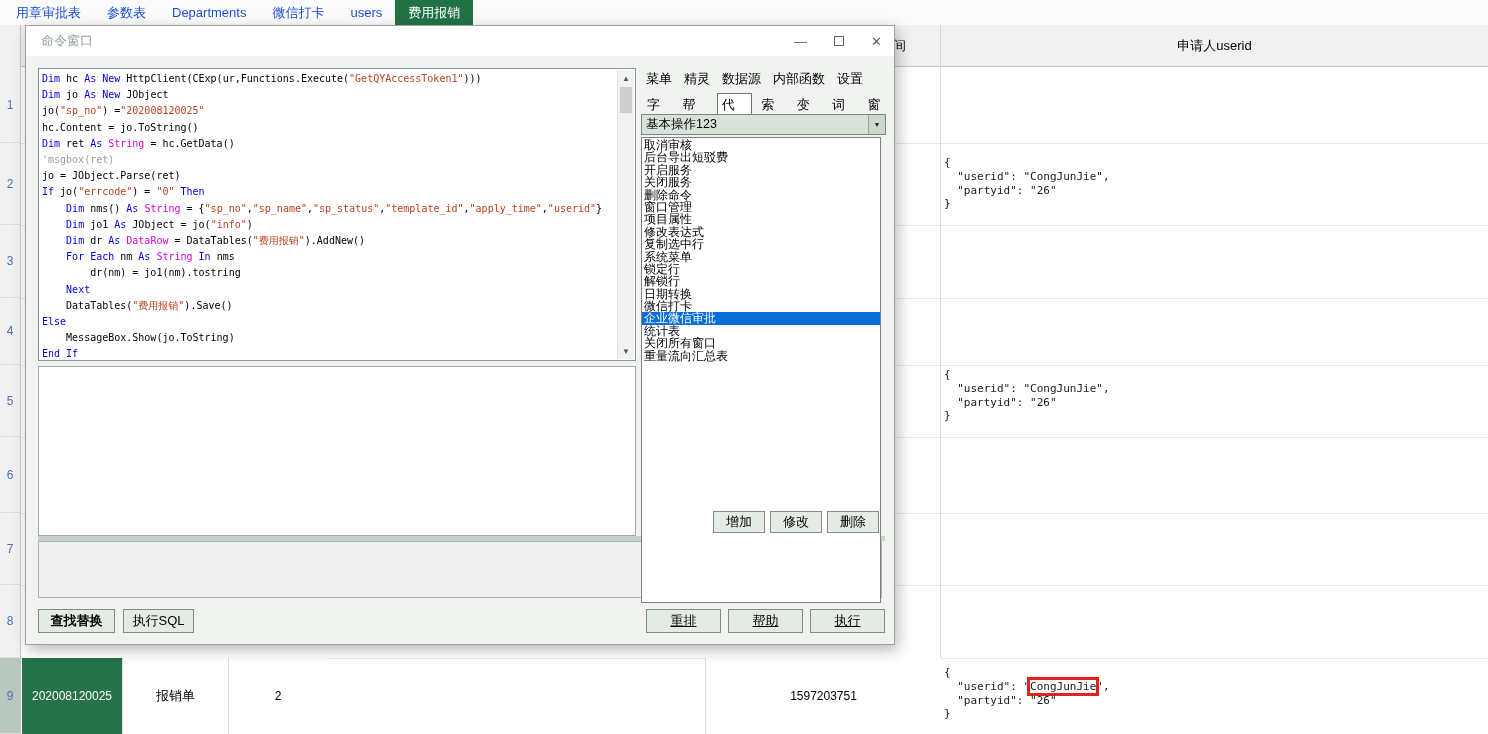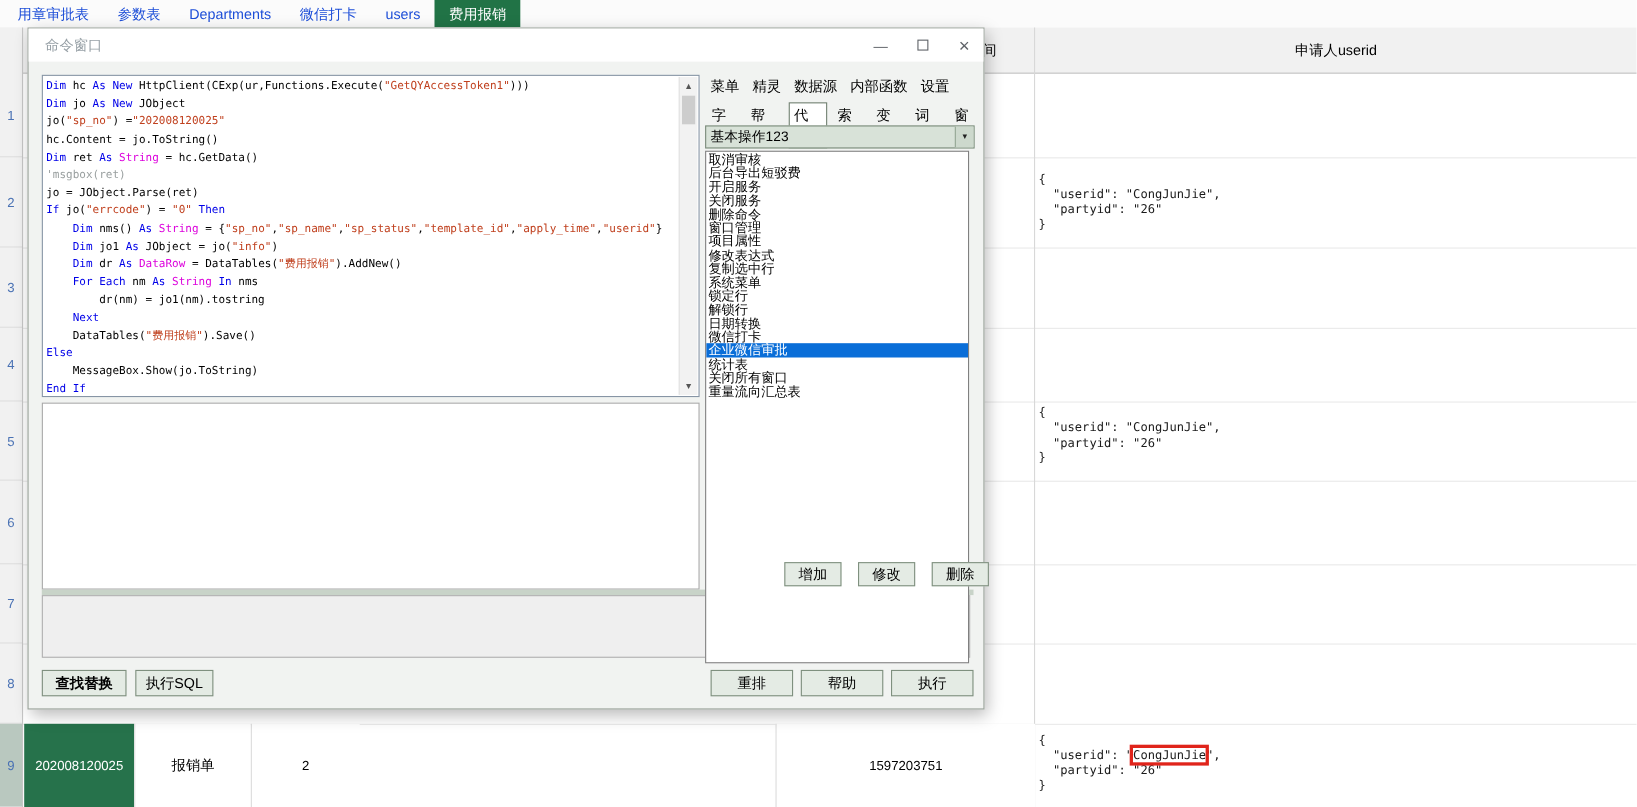--- a/index.html
+++ b/index.html
@@ -65,24 +65,24 @@
 
   #dropdown{position:absolute;left:615px;top:88px;width:245px;height:21px;background:#d8e2d8;border:1px solid #7b8b7b;display:flex;}
   #dd-text{flex:1;font-size:12.5px;line-height:19px;padding-left:4px;color:#000;}
   #dd-btn{width:17px;border-left:1px solid #95a795;background:#cdd9cd;display:flex;align-items:center;justify-content:center;font-size:7px;color:#222;}
 
   #listbox{position:absolute;left:615px;top:111px;width:240px;height:466px;background:#fff;border:1px solid #808080;overflow:hidden;padding-top:1px;}
   .li{height:12.4px;line-height:12.4px;font-size:12px;padding-left:2px;white-space:nowrap;color:#000;}
   .li.sel{background:var(--sel_blue);color:#fff;}
 
   .btn{height:22px;background:#e4ebe4;border:1px solid #7f907f;font-size:13px;display:flex;align-items:center;justify-content:center;color:#000;}
-  #listbtns{position:absolute;left:687px;top:485px;display:flex;gap:15px;}
+  #listbtns{position:absolute;left:687px;top:485px;display:flex;gap:5px;}
   #listbtns .btn{width:52px;}
   #blbtns{position:absolute;left:12px;top:583px;display:flex;gap:8px;}
-  #brbtns{position:absolute;left:620px;top:583px;display:flex;gap:7px;}
+  #brbtns{position:absolute;left:620px;top:583px;display:flex;gap:7px;text-decoration:underline;}
   #blbtns .btn,#brbtns .btn{height:24px;}
 </style>
 </head>
 <body>
 
 <div id="screen">
 
   <div id="tabbar">
       <div class="tab">用章审批表</div>
       <div class="tab">参数表</div>

